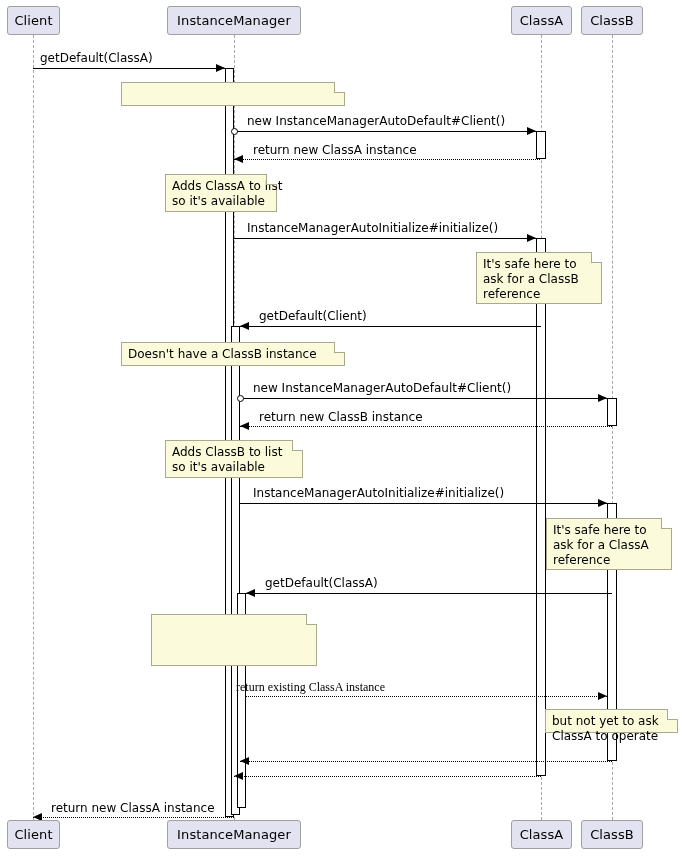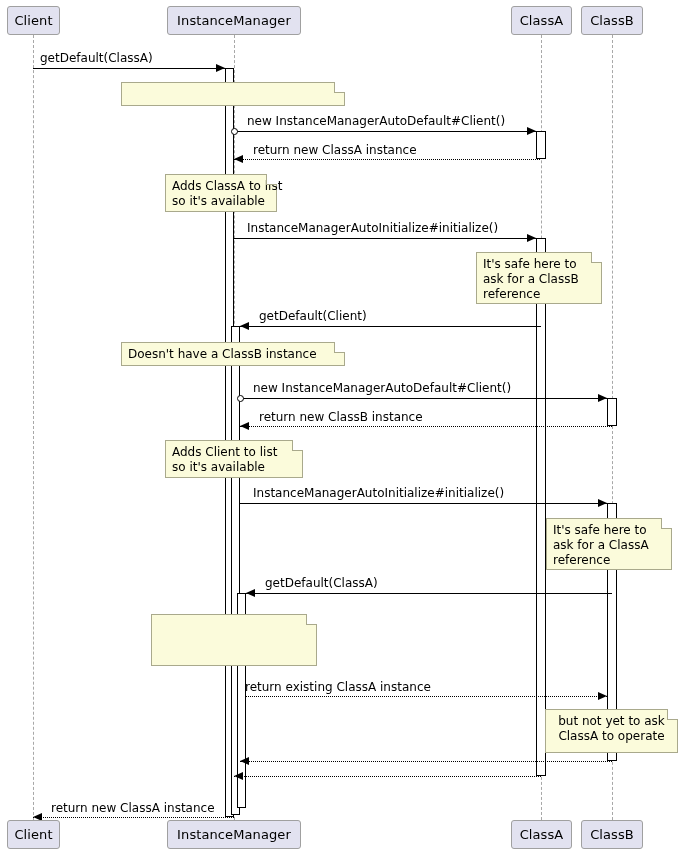--- a/index.html
+++ b/index.html
@@ -159,44 +159,44 @@
       <div class="arrow-head left" style="top: 422px; left: 240px; z-index: 31;"></div>
       <div class="msg-label" style="left: 259px; top: 411px; z-index: 33;">return new ClassB instance</div>
       <div class="msg-line" style="left: 240px; top: 503px; width: 367px; z-index: 30;"></div>
       <div class="arrow-head right" style="top: 499px; left: 598px; z-index: 31;"></div>
       <div class="msg-label" style="left: 253px; top: 487px; z-index: 33;">InstanceManagerAutoInitialize#initialize()</div>
       <div class="msg-line" style="left: 246px; top: 593px; width: 366px; z-index: 30;"></div>
       <div class="arrow-head left" style="top: 589px; left: 246px; z-index: 31;"></div>
       <div class="msg-label" style="left: 265px; top: 577px; z-index: 33;">getDefault(ClassA)</div>
       <div class="msg-line dotted" style="left: 246px; top: 696px; width: 361px; z-index: 30;"></div>
       <div class="arrow-head right" style="top: 692px; left: 598px; z-index: 31;"></div>
-      <div class="msg-label" style="left: 245px; top: 681px; z-index: 33;">return existing ClassA instance</div>
+      <div class="msg-label" style="left: 236px; top: 681px; z-index: 33; font-family: Liberation Serif, serif;">return existing ClassA instance</div>
       <div class="msg-line dotted" style="left: 240px; top: 761px; width: 372px; z-index: 30;"></div>
       <div class="arrow-head left" style="top: 757px; left: 240px; z-index: 31;"></div>
       <div class="msg-line dotted" style="left: 234px; top: 776px; width: 307px; z-index: 30;"></div>
       <div class="arrow-head left" style="top: 772px; left: 234px; z-index: 31;"></div>
       <div class="msg-line dotted" style="left: 33px; top: 817px; width: 201px; z-index: 30;"></div>
       <div class="arrow-head left" style="top: 813px; left: 33px; z-index: 31;"></div>
       <div class="msg-label" style="left: 51px; top: 802px; z-index: 33;">return new ClassA instance</div>
     </div>
   <div id="layer-notes">
       <div class="note" style="left: 121px; top: 82px; width: 224px; height: 24px; z-index: 40;"><span class="fold"></span></div>
       <div class="note" style="left: 165px; top: 174px; width: 112px; height: 38px; z-index: 40;"><span>Adds ClassA to list
 so it's available</span><span class="fold"></span></div>
       <div class="note" style="left: 476px; top: 252px; width: 126px; height: 52px; z-index: 40;"><span>It's safe here to
 ask for a ClassB
 reference</span><span class="fold"></span></div>
       <div class="note" style="left: 121px; top: 342px; width: 224px; height: 24px; z-index: 40;"><span>Doesn't have a ClassB instance</span><span class="fold"></span></div>
-      <div class="note" style="left: 165px; top: 440px; width: 138px; height: 38px; z-index: 40;"><span>Adds Client to list
+      <div class="note" style="left: 165px; top: 440px; width: 138px; height: 38px; z-index: 40;"><span>Adds ClassB to list
 so it's available</span><span class="fold"></span></div>
       <div class="note" style="left: 546px; top: 518px; width: 126px; height: 52px; z-index: 40;"><span>It's safe here to
 ask for a ClassA
 reference</span><span class="fold"></span></div>
       <div class="note" style="left: 151px; top: 614px; width: 166px; height: 52px; z-index: 40;"><span class="fold"></span></div>
-      <div class="note" style="left: 545px; top: 709px; width: 133px; height: 44px; z-index: 40; text-align: center;"><span>but not yet to ask
+      <div class="note" style="left: 545px; top: 709px; width: 133px; height: 24px; z-index: 40;"><span>but not yet to ask
 ClassA to operate</span><span class="fold"></span></div>
     </div>
   <div id="layer-participants">
       <div class="participant" style="left: 7px; top: 6px; width: 53px; height: 29px; z-index: 50;">Client</div>
       <div class="participant" style="left: 7px; top: 820px; width: 53px; height: 29px; z-index: 50;">Client</div>
       <div class="participant" style="left: 167px; top: 6px; width: 134px; height: 29px; z-index: 50;">InstanceManager</div>
       <div class="participant" style="left: 167px; top: 820px; width: 134px; height: 29px; z-index: 50;">InstanceManager</div>
       <div class="participant" style="left: 511px; top: 6px; width: 61px; height: 29px; z-index: 50;">ClassA</div>
       <div class="participant" style="left: 511px; top: 820px; width: 61px; height: 29px; z-index: 50;">ClassA</div>
       <div class="participant" style="left: 581px; top: 6px; width: 62px; height: 29px; z-index: 50;">ClassB</div>

